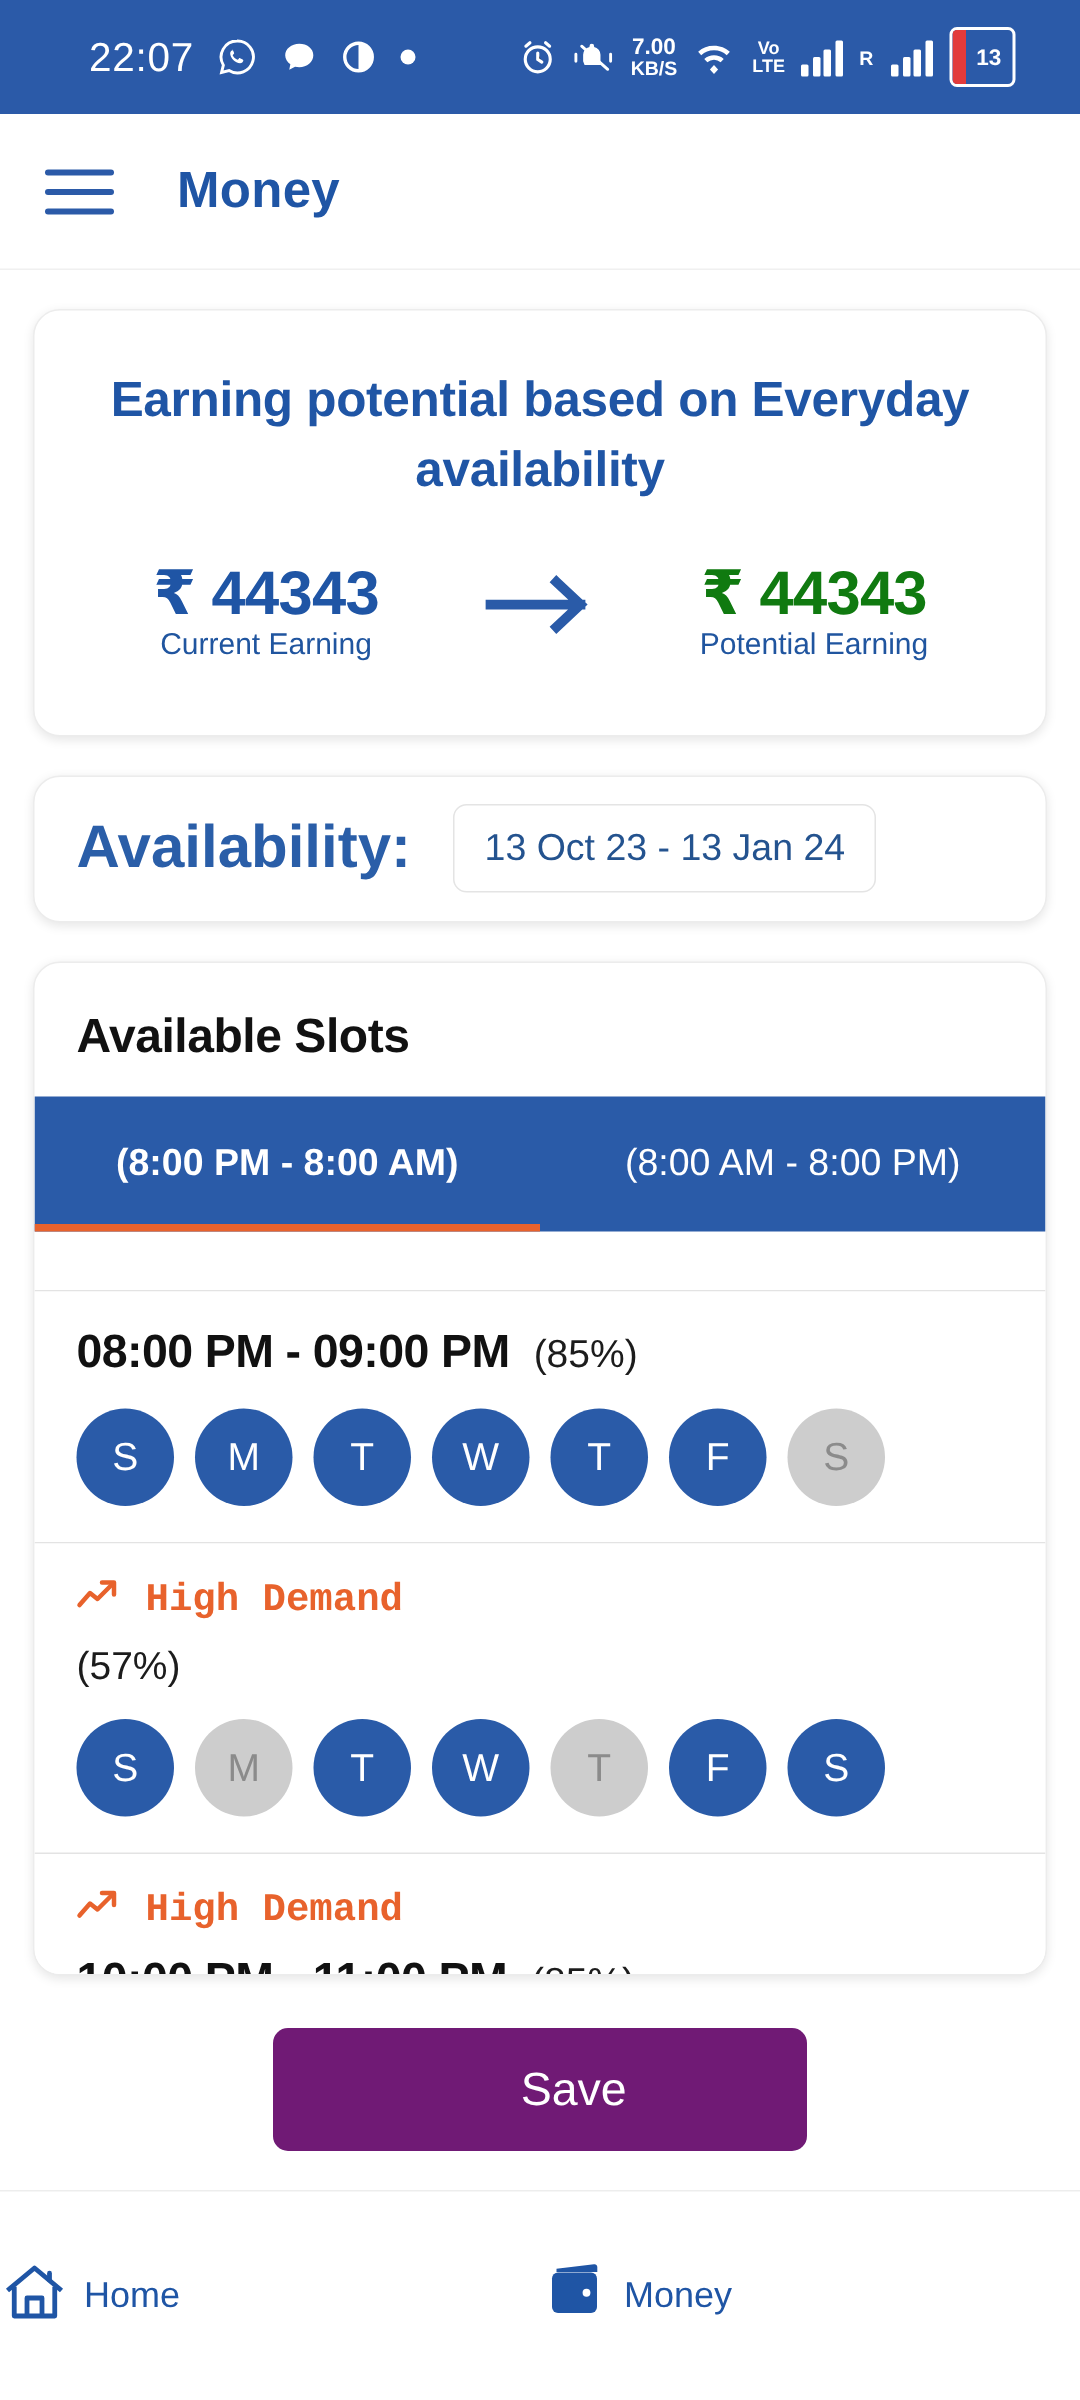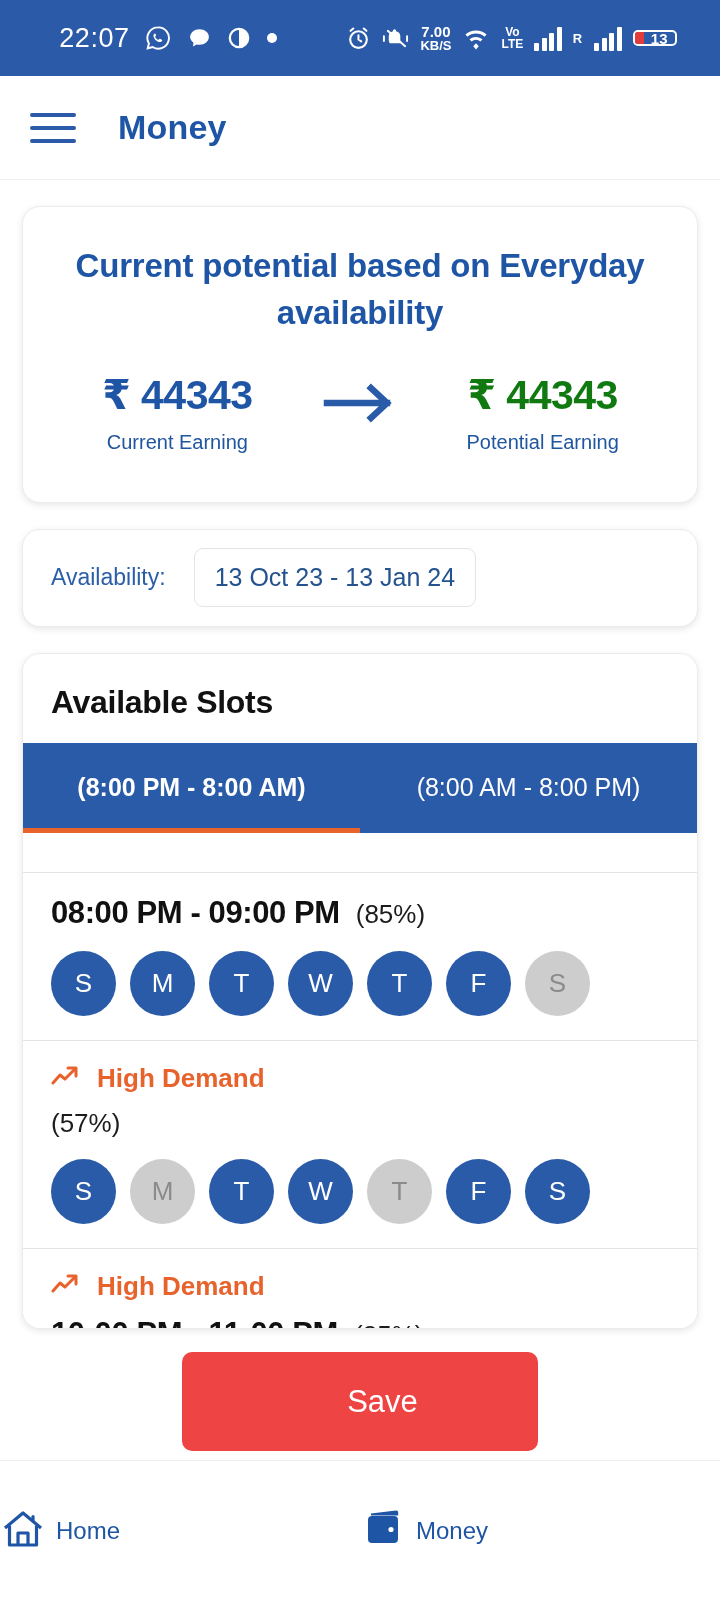--- a/index.html
+++ b/index.html
@@ -85,21 +85,21 @@
   .bars i:nth-child(3) { height: 18px; }
   .bars i:nth-child(4) { height: 24px; }
   .roam {
     font-size: 13px;
     font-weight: 700;
     margin-right: 1px;
   }
   .battery {
     position: relative;
     width: 44px;
-    height: 16px;
+    height: 40px;
     border: 2px solid #ffffff;
     border-radius: 5px;
     display: flex;
     align-items: center;
     overflow: hidden;
   }
   .battery::after {
     content: "";
     position: absolute;
     right: -6px;
@@ -188,21 +188,20 @@
   }
   .earn-amount {
     font-size: 41px;
     font-weight: 700;
     letter-spacing: -0.5px;
     white-space: nowrap;
   }
   .earn-amount.current { color: #1f55a5; }
   .earn-amount.potential { color: #107a10; }
   .earn-label {
-    margin-top: 12px;
     font-size: 20px;
     color: #20559f;
     font-weight: 400;
   }
   .arrow-wrap {
     width: 110px;
     display: flex;
     align-items: flex-start;
     justify-content: center;
     padding-top: 12px;
@@ -211,23 +210,23 @@
   
   .availability-card {
     margin-top: 26px;
     height: 98px;
     display: flex;
     align-items: center;
     padding: 0 28px;
     gap: 28px;
   }
   .availability-label {
-    font-size: 23px;
+    font-size: 40px;
     color: #2a5ea8;
-    font-weight: 400;
+    font-weight: 700;
   }
   .date-pill {
     border: 1px solid #e4e4e4;
     border-radius: 9px;
     background: #ffffff;
     padding: 14px 20px;
     font-size: 25px;
     color: #24538f;
     font-weight: 500;
     white-space: nowrap;
@@ -287,20 +286,21 @@
   .demand {
     display: flex;
     align-items: center;
     gap: 12px;
     margin-bottom: 14px;
   }
   .demand-text {
     font-size: 26px;
     font-weight: 700;
     color: #e8622c;
+    font-family: Liberation Mono, monospace;
   }
   .slot-time-line {
     display: flex;
     align-items: baseline;
     gap: 16px;
   }
   .slot-time {
     font-size: 31px;
     font-weight: 700;
     color: #111111;
@@ -340,24 +340,24 @@
   .save-wrap {
     position: absolute;
     left: 0;
     right: 0;
     top: 1352px;
     display: flex;
     justify-content: center;
   }
   .save-btn {
     width: 356px;
-    height: 99px;
+    height: 82px;
     border: none;
     border-radius: 10px;
-    background: #ef4444;
+    background: #701a75;
     color: #ffffff;
     font-size: 31px;
     font-family: "Liberation Sans", sans-serif;
     cursor: not-allowed;
     padding-left: 45px;
   }
 
   
   .bottom-nav {
     position: absolute;
@@ -468,21 +468,21 @@
   <div class="app-bar">
     <div class="hamburger">
       <span></span>
       <span></span>
       <span></span>
     </div>
     <div class="app-title">Money</div>
   </div>
 
   <div class="card earning-card">
-    <div class="earning-title">Current potential based on Everyday availability</div>
+    <div class="earning-title">Earning potential based on Everyday availability</div>
     <div class="earning-row">
       <div class="earn-col">
         <div class="earn-amount current">₹ 44343</div>
         <div class="earn-label">Current Earning</div>
       </div>
       <div class="arrow-wrap">
         <svg width="74" height="40" viewBox="0 0 74 40">
             <path stroke="#2a5ba8" stroke-width="6.5" fill="none" stroke-linecap="square" d="M4 20h60M48 5l16 15-16 15"></path>
           </svg>
       </div>

